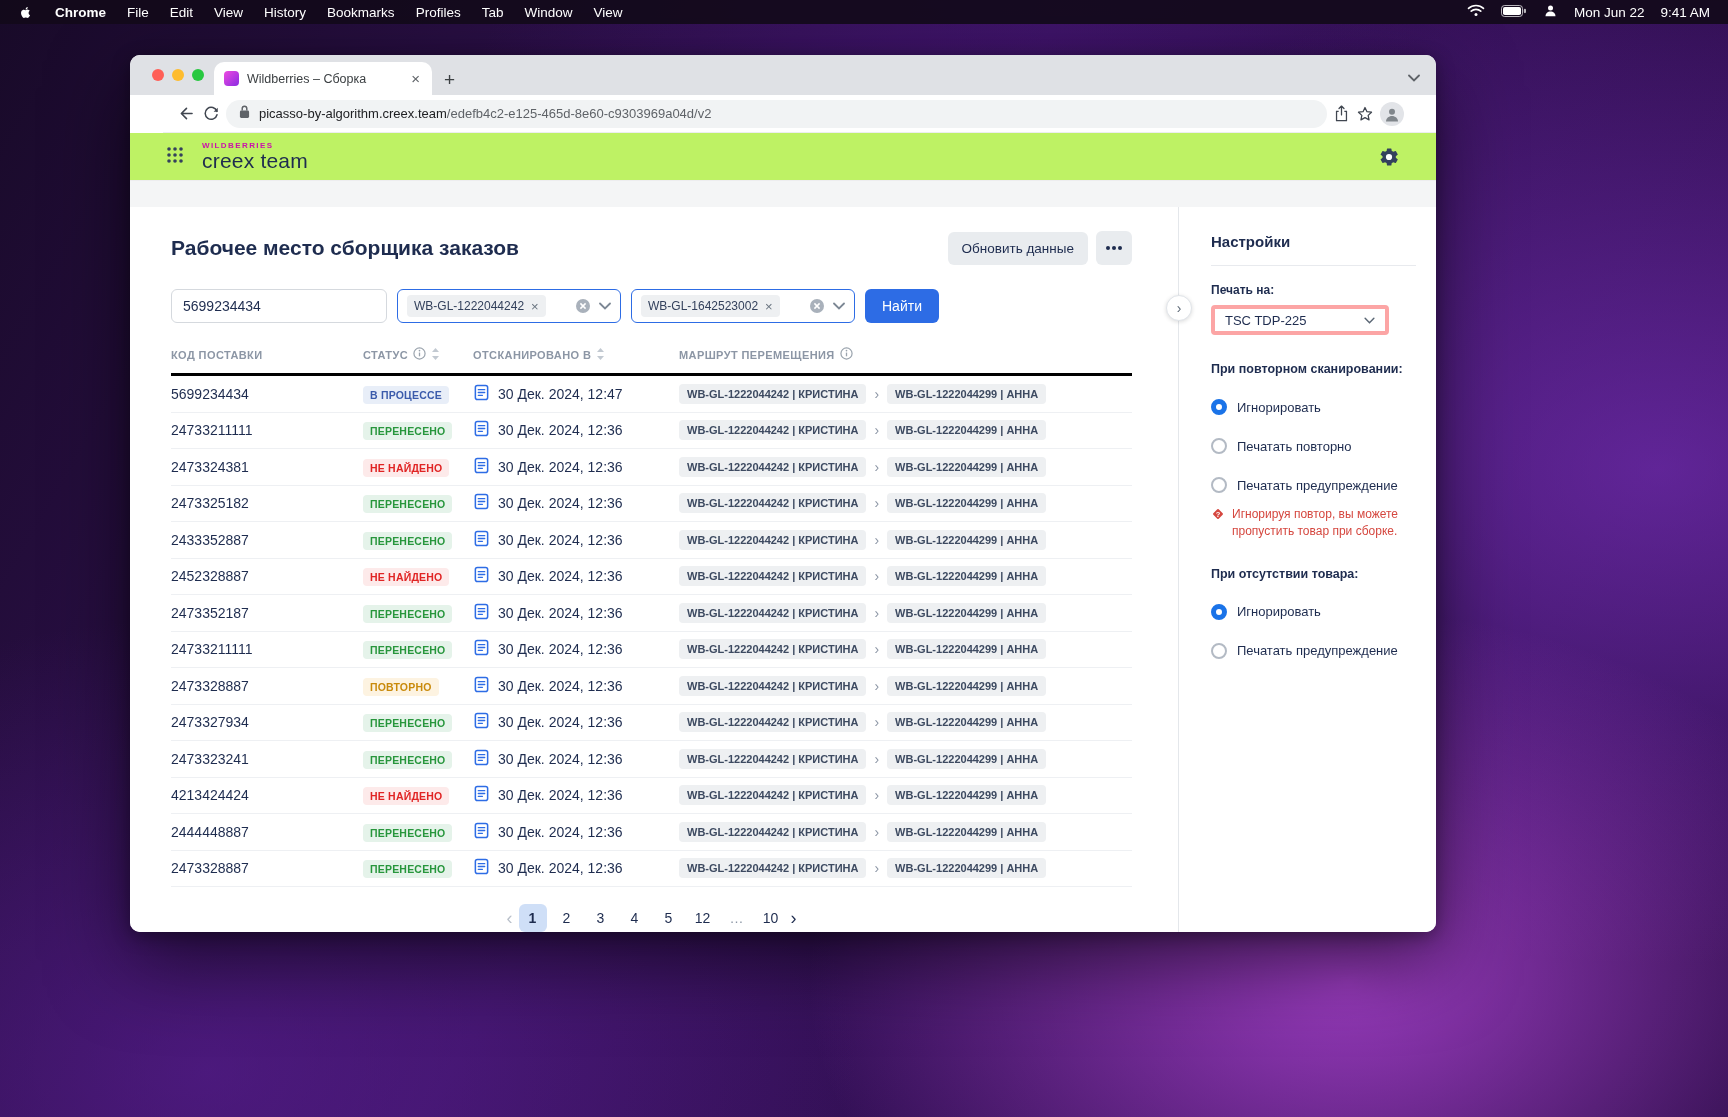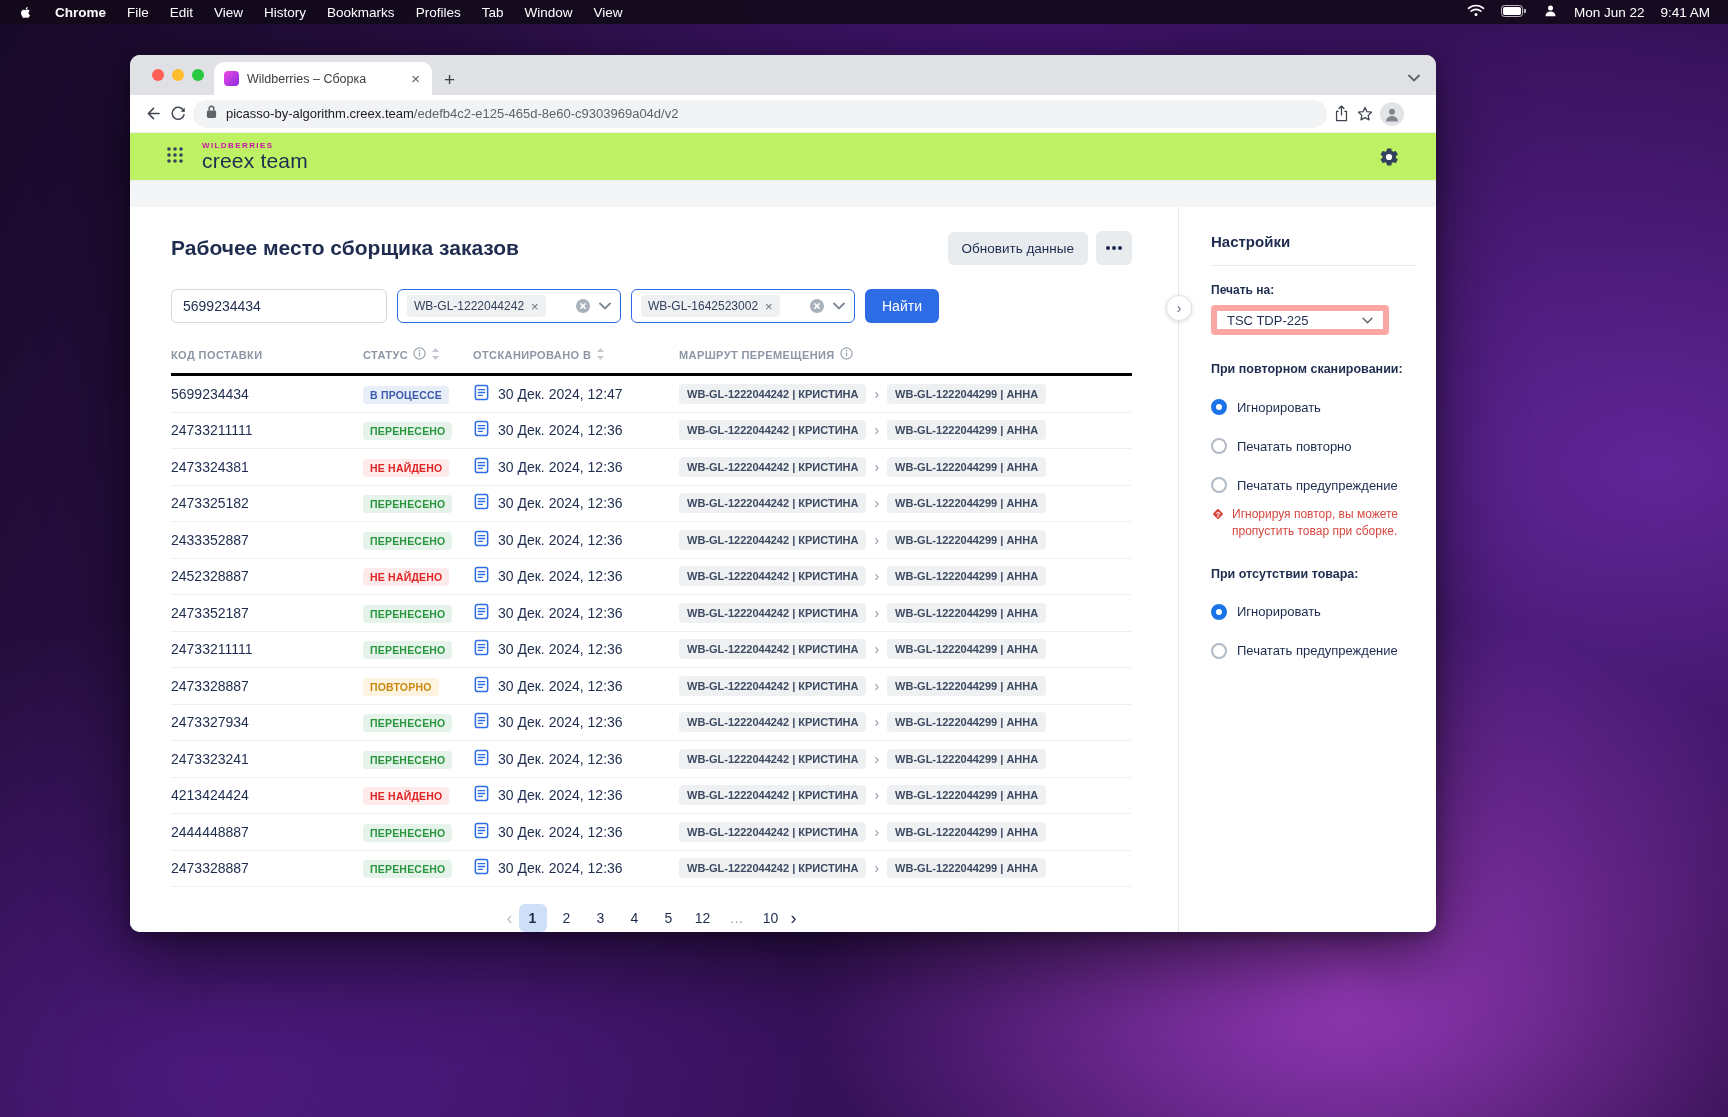--- a/index.html
+++ b/index.html
@@ -34,21 +34,21 @@
   .tl.red{ background:#ff5f57; } .tl.yellow{ background:#febc2e; } .tl.green{ background:#28c840; }
   .tab { margin-left:84px; width:218px; height:33px; background:#fff; border-radius:10px 10px 0 0;
     display:flex; align-items:center; padding:0 10px; gap:8px; }
   .favicon { width:15px; height:15px; border-radius:4px; flex:none;
     background:linear-gradient(135deg,#ee4ae0,#8a2be2); }
   .tab-title { font-size:12.5px; color:#3c4043; white-space:nowrap; overflow:hidden; flex:1; }
   .tab-close { color:#5f6368; font-size:15px; line-height:1; padding:0 2px; }
   .newtab { color:#3c4043; font-size:19px; margin:0 0 6px 12px; line-height:1; }
   .strip-chevron { position:absolute; right:16px; top:13px; }
   .toolbar { height:38px; background:#fff; display:flex; align-items:center; gap:6px;
-    padding:16px 14px; border-bottom:1px solid #eceef0; }
+    padding:16px 14px; border-bottom:1px solid #eceef0;margin-left:33px; }
   .navbtn { display:flex; align-items:center; }
   .addressbar { flex:1; height:28px; background:#f1f3f4; border-radius:14px;
     display:flex; align-items:center; gap:9px; padding:0 13px; }
   .url { font-size:13px; white-space:nowrap; overflow:hidden; }
   .url .host { color:#202124; }
   .url .path { color:#5f6368; }
   .avatar { width:24px; height:24px; border-radius:50%; background:#e2e4e8; display:flex;
     align-items:center; justify-content:center; overflow:hidden; }
   .kebab-v { width:3px; height:3px; border-radius:50%; background:#404650;
     box-shadow:0 -6px 0 #404650, 0 6px 0 #404650; margin:0 6px; }
@@ -106,21 +106,21 @@
   .page.dots { color:#8c96a5; }
   .pg-prev { color:#b9c0ca; font-size:18px; } .pg-next { color:#1e2c4f; font-size:18px; }
   
   .sidebar { flex:1; border-left:1px solid #e4e7eb; position:relative; padding:26px 24px 0 32px; }
   .collapse-btn { position:absolute; left:-13px; top:88px; width:26px; height:26px; border-radius:50%;
     background:#fff; border:1px solid #e0e4e9; box-shadow:0 1px 4px rgba(0,0,0,.14);
     display:flex; align-items:center; justify-content:center; color:#5b6775; font-size:14px; }
   .settings-title { font-size:15px; font-weight:700; color:#1e2c4f; }
   .sidebar hr { border:none; border-top:1px solid #e8eaee; margin:15px 0 0; }
   .side-label { margin-top:17px; font-size:12px; font-weight:700; color:#1e2c4f; }
-  .printer-select { margin-top:8px; width:178px; height:30px; border:6px solid #fca5a5;
+  .printer-select { margin-top:8px; width:178px; height:30px; border:4px solid #fca5a5;
     border-radius:4px; display:flex; align-items:center; justify-content:space-between;
     padding:0 10px; font-size:13px; color:#1e2c4f; background:#fff; }
   .group-label { margin-top:27px; font-size:12.5px; font-weight:700; color:#1e2c4f; }
   .radio-row { margin-top:23px; display:flex; align-items:center; gap:10px; font-size:13px; color:#1e2c4f; }
   .radio { width:16px; height:16px; border-radius:50%; border:2px solid #b3bac4; flex:none; background:#fff; }
   .radio.checked { border:5px solid #1a73e8; }
   .warning { margin-top:13px; display:flex; gap:7px; width:205px; font-size:12px; line-height:1.4;
     color:#d5473f; }
   .warning svg { flex:none; margin-top:1px; }
 </style>

